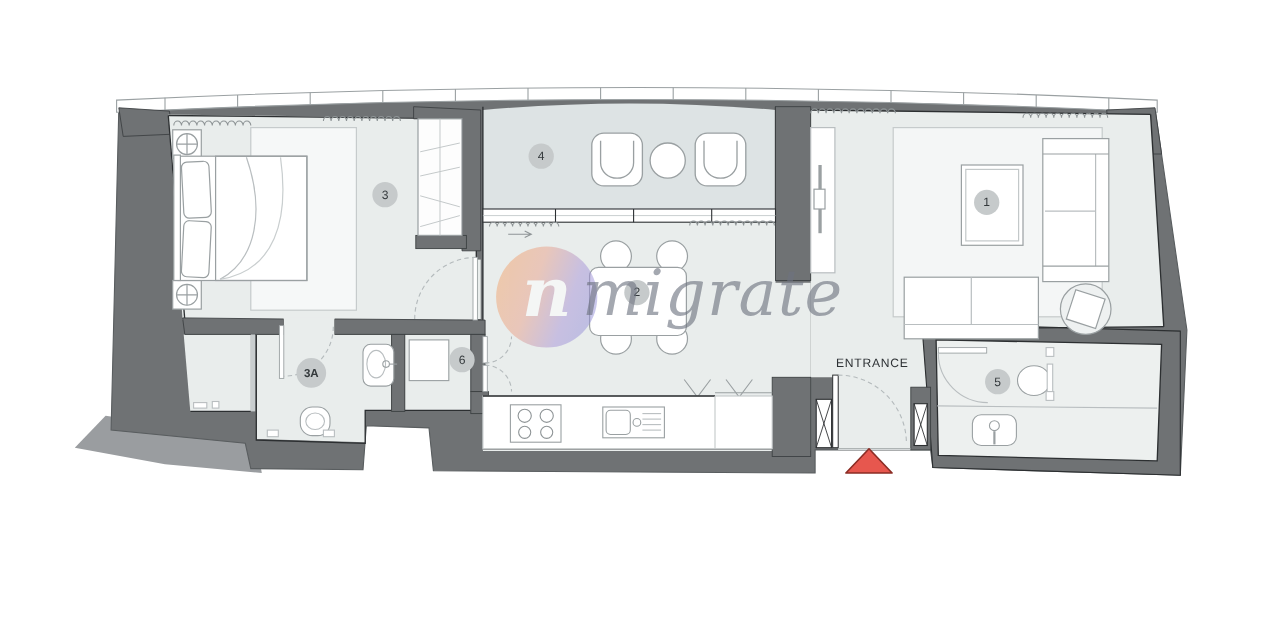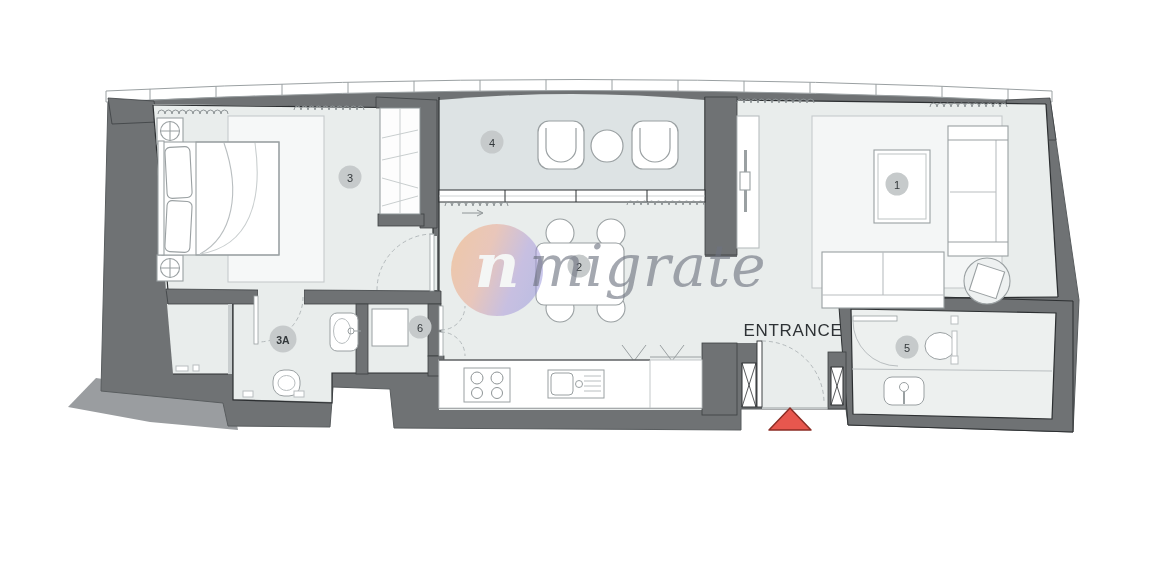--- a/index.html
+++ b/index.html
@@ -3,21 +3,21 @@
 <meta charset="utf-8">
 <style>
   html,body{margin:0;padding:0;background:#fff;}
   .stage{position:relative;width:1168px;height:566px;background:#ffffff;overflow:hidden;
          font-family:"Liberation Sans",sans-serif;}
   .plan-svg{position:absolute;left:0;top:0;}
   .badge{position:absolute;display:flex;align-items:center;justify-content:center;
          background:#c6cacb;color:#33383b;border-radius:50%;width:23px;height:23px;
          font-size:11px;font-weight:500;transform:translate(-50%,-50%);z-index:3;}
   .badge.wide{width:27px;height:27px;font-size:10.5px;}
-  .entrance-label{position:absolute;transform:translate(-50%,-50%);font-size:17px;
+  .entrance-label{position:absolute;transform:translate(-50%,-50%);font-size:11px;
          letter-spacing:.7px;color:#2e3235;z-index:3;white-space:nowrap;}
   .watermark{position:absolute;left:451px;top:224px;display:flex;align-items:center;
          z-index:4;pointer-events:none;}
   .wm-logo{width:92px;height:92px;border-radius:50%;opacity:.5;
          background:linear-gradient(110deg,#f2a468 5%,#e9a18a 38%,#a793d8 68%,#8e8fd9 95%);
          display:flex;align-items:center;justify-content:center;}
   .wm-n{font-family:"DejaVu Serif",serif;font-style:italic;font-weight:bold;font-size:62px;
          color:#ffffff;line-height:1;margin-top:-8px;}
   .wm-text{font-family:"DejaVu Serif",serif;font-style:italic;font-size:58px;color:#6e7380;
          opacity:.62;margin-left:-14px;letter-spacing:1px;transform:translateY(-4px);}

